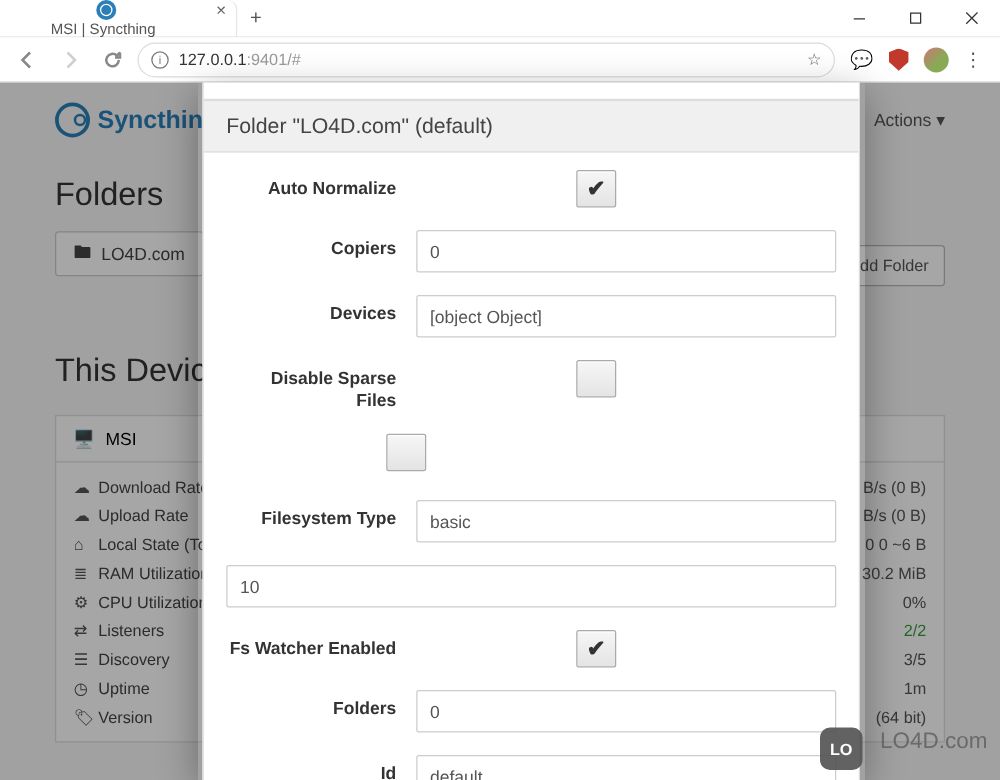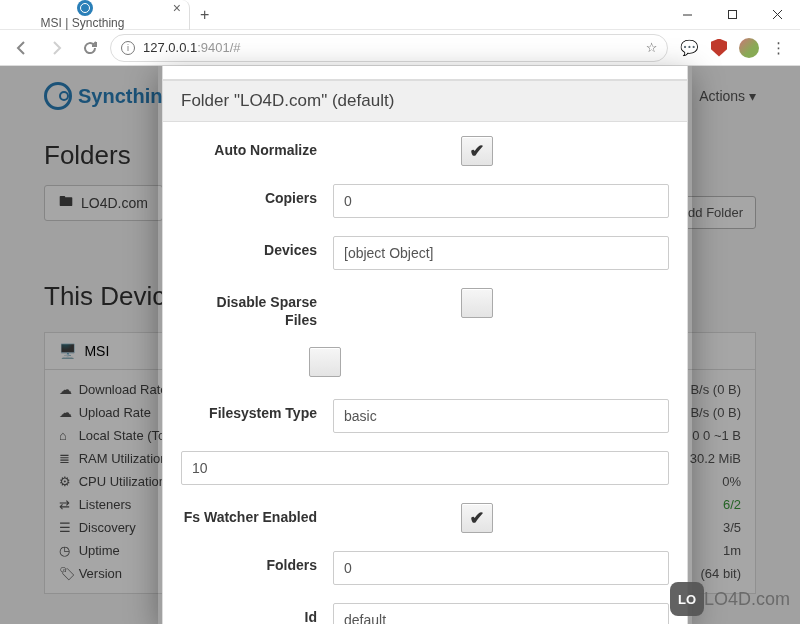--- a/index.html
+++ b/index.html
@@ -61,21 +61,21 @@
 .prev-section{height:14px;border-bottom:1px solid #ddd;background:#fff;}
 .form{padding:14px 18px;}
 .form-row{display:flex;align-items:flex-start;margin-bottom:18px;}
 .form-row .lbl{width:152px;text-align:right;padding-right:16px;font-weight:700;font-size:14px;color:#333;padding-top:5px;line-height:1.3;}
 .form-row .ctrl{flex:1;}
 .txt{width:100%;height:34px;border:1px solid #ccc;border-radius:2px;padding:0 10px;font-size:14px;color:#555;background:#fff;}
 .chk{width:32px;height:30px;border:1px solid #aaa;border-radius:2px;background:linear-gradient(#f6f6f6,#e4e4e4);display:inline-flex;align-items:center;justify-content:center;margin-left:128px;box-shadow:inset 0 1px 0 #fff;}
 .chk.checked::after{content:'✔';font-size:18px;color:#333;font-weight:900;}
 
 
-.watermark{position:absolute;right:10px;bottom:8px;display:flex;align-items:center;gap:0;opacity:0.92;}
+.watermark{position:absolute;right:10px;bottom:8px;display:flex;gap:14px;opacity:0.92;}
 .wm-badge{width:34px;height:34px;border-radius:8px;background:#555;display:flex;align-items:center;justify-content:center;color:#fff;font-size:13px;font-weight:700;}
 .wm-text{color:#666;font-size:18px;}
 </style>
 </head>
 <body>
 
 <div class="titlebar">
   <div class="tab">
     <div class="favicon"></div>
     <span class="title">MSI | Syncthing</span>
@@ -160,33 +160,33 @@
         <div class="stat-row">
             <span><span class="stat-ico">☁</span> <span>Download Rate</span></span>
             <span class="v">0 B/s (0 B)</span>
           </div>
         <div class="stat-row">
             <span><span class="stat-ico">☁</span> <span>Upload Rate</span></span>
             <span class="v">0 B/s (0 B)</span>
           </div>
         <div class="stat-row">
             <span><span class="stat-ico">⌂</span> <span>Local State (Total)</span></span>
-            <span class="v">0 0 ~1 B</span>
+            <span class="v">0 0 ~6 B</span>
           </div>
         <div class="stat-row">
             <span><span class="stat-ico">≣</span> <span>RAM Utilization</span></span>
             <span class="v">30.2 MiB</span>
           </div>
         <div class="stat-row">
             <span><span class="stat-ico">⚙</span> <span>CPU Utilization</span></span>
             <span class="v">0%</span>
           </div>
         <div class="stat-row">
             <span><span class="stat-ico">⇄</span> <span>Listeners</span></span>
-            <span class="v g">6/2</span>
+            <span class="v g">2/2</span>
           </div>
         <div class="stat-row">
             <span><span class="stat-ico">☰</span> <span>Discovery</span></span>
             <span class="v">3/5</span>
           </div>
         <div class="stat-row">
             <span><span class="stat-ico">◷</span> <span>Uptime</span></span>
             <span class="v">1m</span>
           </div>
         <div class="stat-row">

